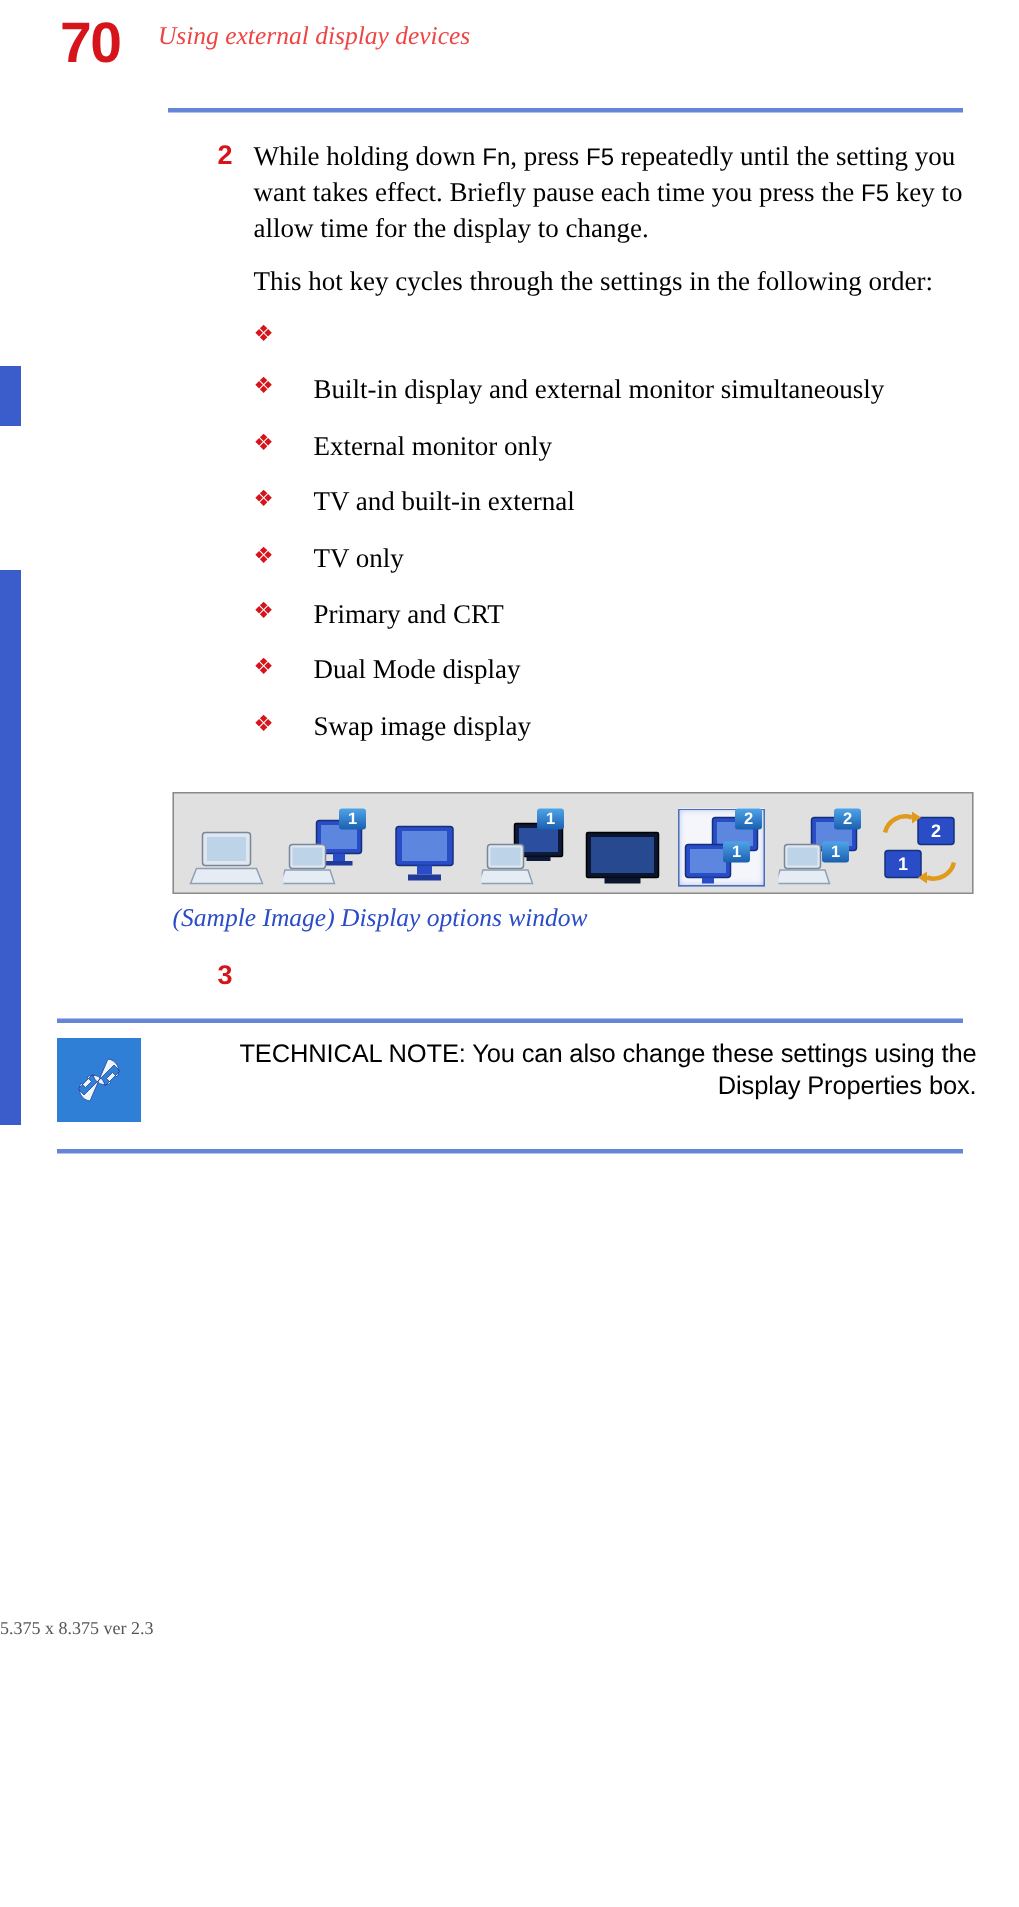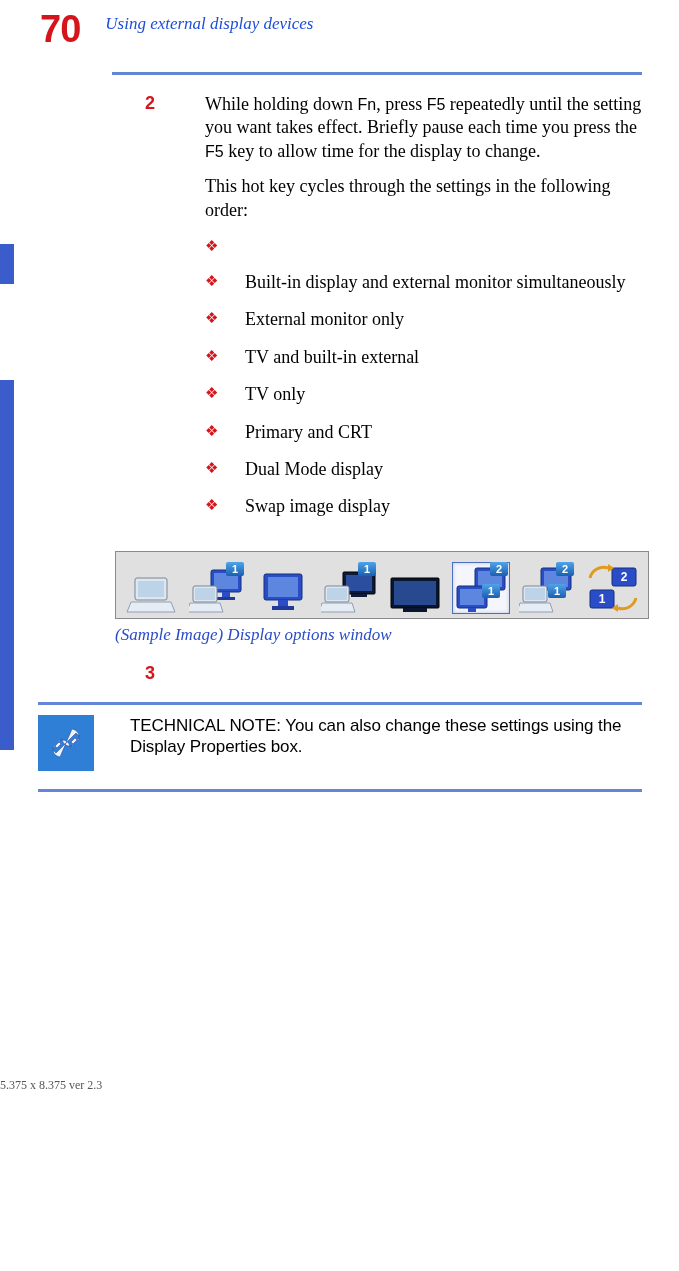--- a/index.html
+++ b/index.html
@@ -26,40 +26,40 @@
     font-family: Arial, Helvetica, sans-serif;
     font-weight: 700;
     font-size: 16px;
     color: #d5151b;
     letter-spacing: -0.3px;
   }
   .section {
     font-family: Georgia, serif;
     font-style: italic;
     font-size: 17px;
-    color: #1d4ed8;
+    color: #ef4444;
     margin-top: 2px;
   }
   .rule {
     margin: 24px 0 0 112px;
     width: 530px;
     height: 3px;
     background: #6585d6;
   }
   .content { margin-left: 145px; margin-right: 30px; margin-top: 18px; }
   .step { display: flex; margin-bottom: 10px; }
   .step-num {
     font-family: Arial, Helvetica, sans-serif;
     font-weight: 700;
     color: #d5151b;
     font-size: 18px;
     width: 24px;
     flex-shrink: 0;
   }
-  .step-body { font-size: 18px; line-height: 1.3; margin-left: 36px; }
+  .step-body { font-size: 18px; line-height: 1.3; }
   .step-body p { margin: 0 0 12px 0; }
   .keycap { font-family: Arial, Helvetica, sans-serif; font-size: 16px; }
   .bullets { list-style: none; padding: 0; margin: 14px 0 0 0; }
   .bullets li { display: flex; align-items: flex-start; margin-bottom: 14px; font-size: 18px; }
   .diamond { color: #d5151b; font-size: 15px; width: 40px; flex-shrink: 0; line-height: 1.4; }
   .blue-marker {
     position: absolute;
     left: 0;
     width: 14px;
     background: #3a5dcb;
@@ -96,21 +96,21 @@
     margin-top: 6px;
   }
   .step3 { margin-top: 18px; }
 
   .note-rule {
     margin: 18px 0 0 38px;
     width: 604px;
     height: 3px;
     background: #6585d6;
   }
-  .tech-note { display: flex; margin: 10px 0 0 38px; }
+  .tech-note { display: flex; margin: 10px 0 0 38px; text-align: right; }
   .wrench-box {
     width: 56px; height: 56px;
     background: #2f7fd6;
     display: flex; align-items: center; justify-content: center;
     flex-shrink: 0;
     margin-right: 36px;
   }
   .tech-text {
     font-family: Arial, Helvetica, sans-serif;
     font-size: 17px;

